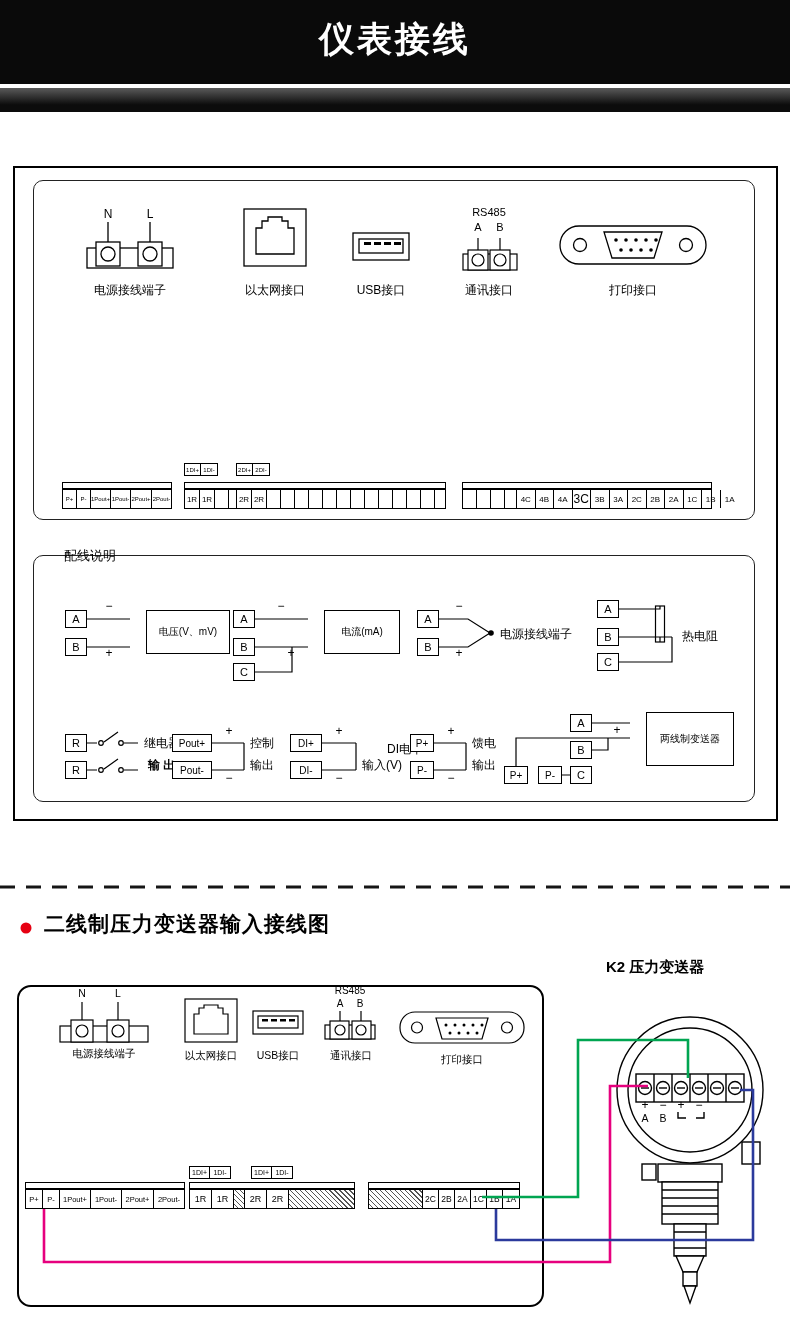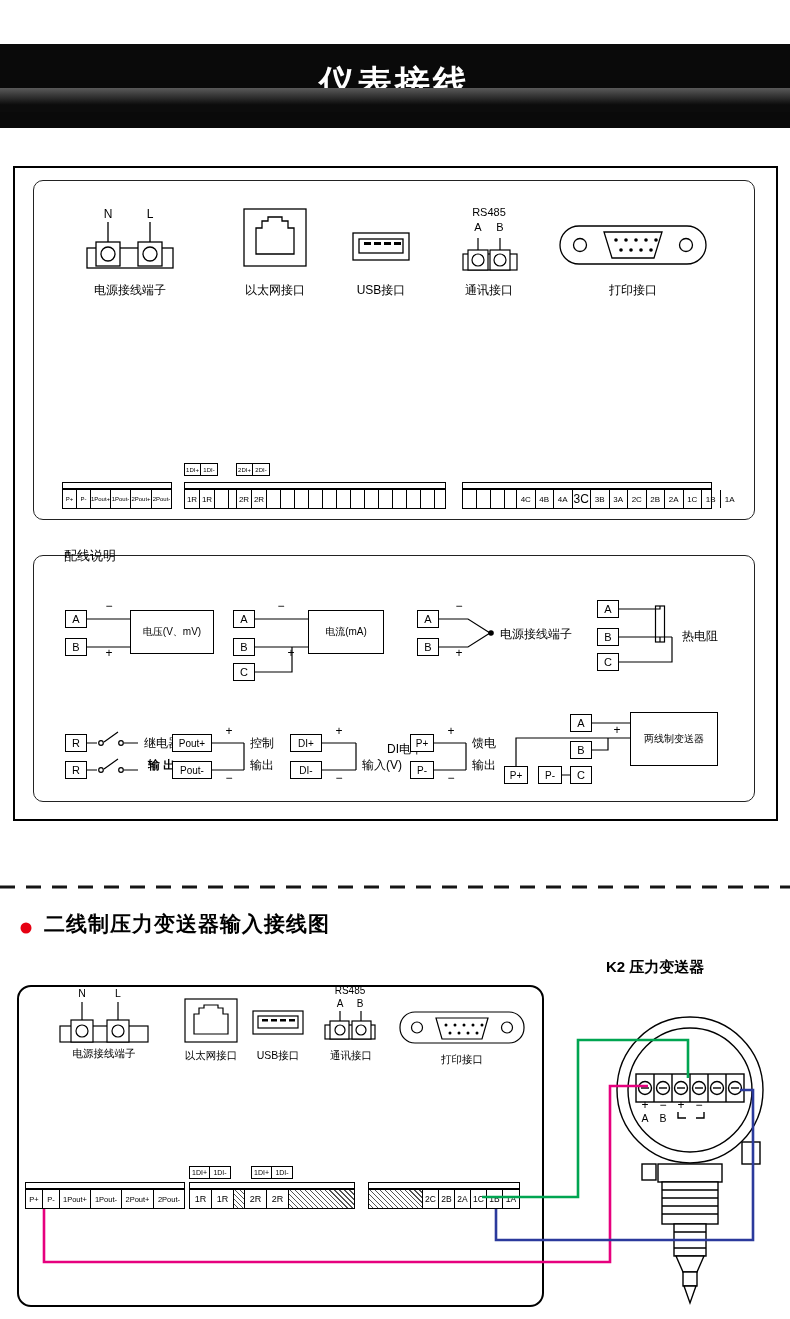--- a/index.html
+++ b/index.html
@@ -15,34 +15,34 @@
          overflow:hidden;box-sizing:border-box;flex:none;white-space:nowrap;}
   .vfill{background:repeating-linear-gradient(90deg,#fff 0,#fff 13px,#000 13px,#000 14px);}
   .dfill{background:repeating-linear-gradient(45deg,#fff 0,#fff 2.5px,#555 2.5px,#555 3.5px);}
   .mini{position:absolute;display:flex;}
   .mcell{border:1px solid #000;height:13px;display:flex;align-items:center;justify-content:center;
          box-sizing:border-box;background:#fff;overflow:hidden;white-space:nowrap;}
   .mcell+.mcell{border-left:none;}
   .tbox{position:absolute;border:1px solid #000;background:#fff;display:flex;align-items:center;
         justify-content:center;font-size:11px;box-sizing:border-box;overflow:hidden;white-space:nowrap;}
   .wrect{position:absolute;border:1px solid #000;background:#fff;display:flex;align-items:center;
-         justify-content:center;font-size:10px;box-sizing:border-box;white-space:nowrap;}
+         justify-content:center;font-size:10px;box-sizing:border-box;white-space:nowrap;margin-left:16px;}
   .sign{position:absolute;font-size:12px;width:14px;text-align:center;}
   .wl{position:absolute;font-size:12px;white-space:nowrap;}
   svg.ln{position:absolute;left:0;top:0;overflow:visible;}
   svg.ln path{stroke:#000;stroke-width:1.2;fill:none;}
   svg.ln circle{stroke:#000;stroke-width:1.2;fill:none;}
   .icon{position:absolute;}
 </style>
 </head>
 <body>
 
 <div class="page">
 
-  <div class="abs" style="left:0;top:0;width:790px;height:84px;background:#0a0a0a;margin-top:44px;">
+  <div class="abs" style="left:0;top:0;width:790px;height:84px;background:#0a0a0a;">
     <div class="abs" style="left:0;top:16px;width:790px;text-align:center;color:#fff;font-size:35px;font-weight:bold;letter-spacing:3px;">仪表接线</div>
   </div>
   <div class="abs" style="left:0;top:88px;width:790px;height:24px;background:linear-gradient(180deg,#5a5a5a,#0c0c0c 70%);"></div>
 
   <div class="abs" style="left:13px;top:166px;width:761px;height:651px;border:2px solid #000;"></div>
   <div class="abs" style="left:33px;top:180px;width:720px;height:338px;border:1.5px solid #222;border-radius:10px;"></div>
 
   <span class="pin" style="left:102px;top:207px;width:12px;">N</span>
   <span class="pin" style="left:144px;top:207px;width:12px;">L</span>
   <svg class="icon" style="left:86px;top:206px;" width="88" height="66" viewBox="0 0 88 66" fill="none" stroke="#000" stroke-width="1.3">

